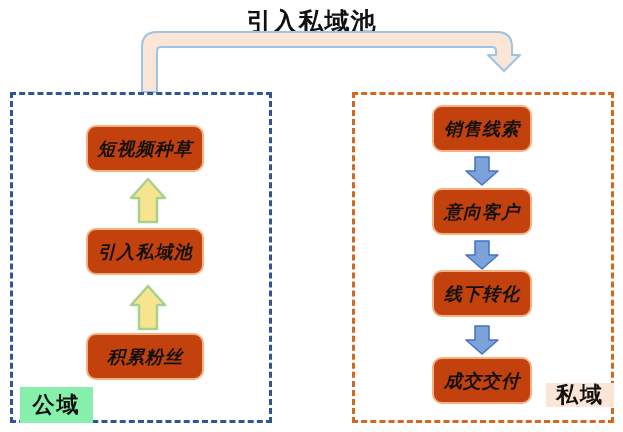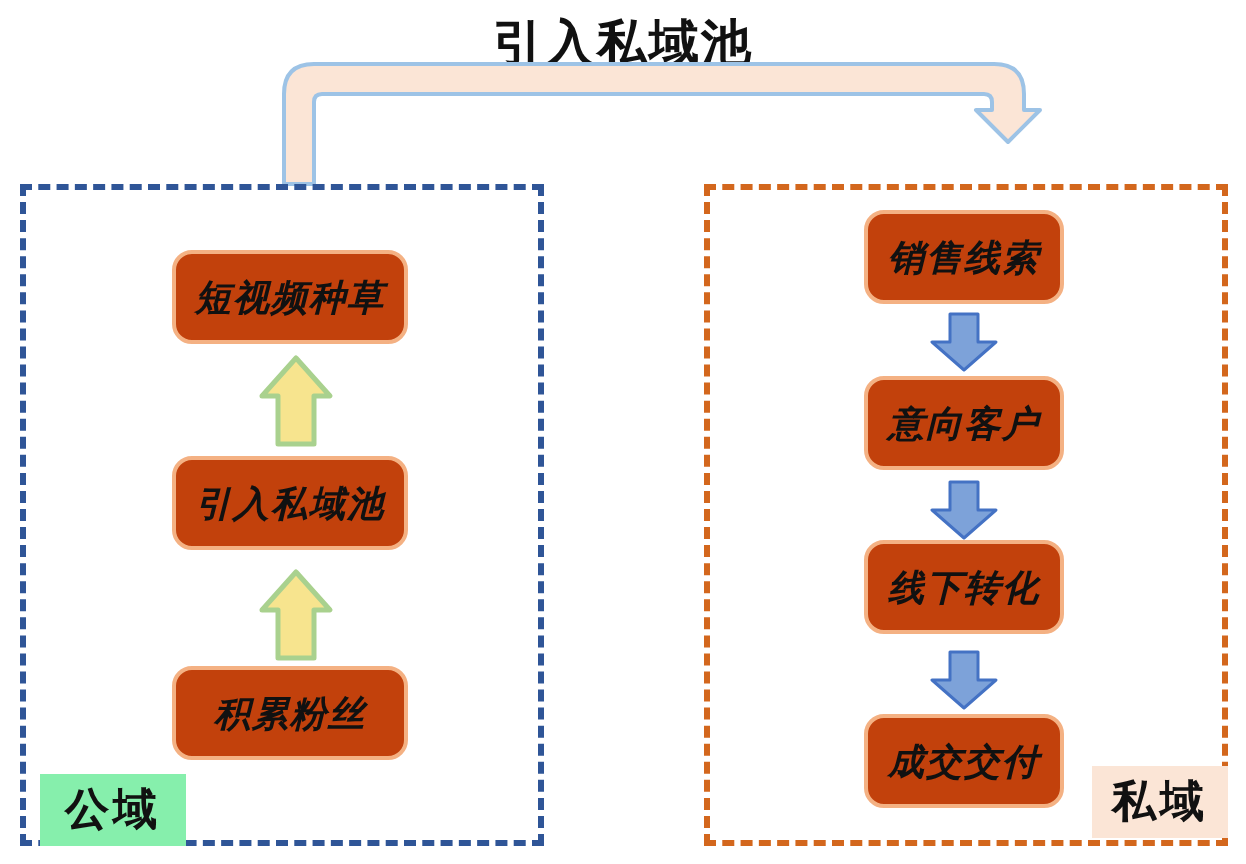--- a/index.html
+++ b/index.html
@@ -49,21 +49,21 @@
     font-size:22px;font-weight:bold;color:#111;
     letter-spacing:2px;
     z-index:3;
   }
   .corner-label.public{
     left:8px;top:387px;width:73px;height:36px;
     background:#86efac;
     margin-left:12px;
   }
   .corner-label.private{
-    left:546px;top:383px;width:68px;height:36px;
+    left:546px;top:383px;width:68px;height:24px;
     background:#fbe5d6;
   }
 </style>
 </head>
 <body>
 
 <div id="canvas">
 
   <div class="title">引入私域池</div>
 

